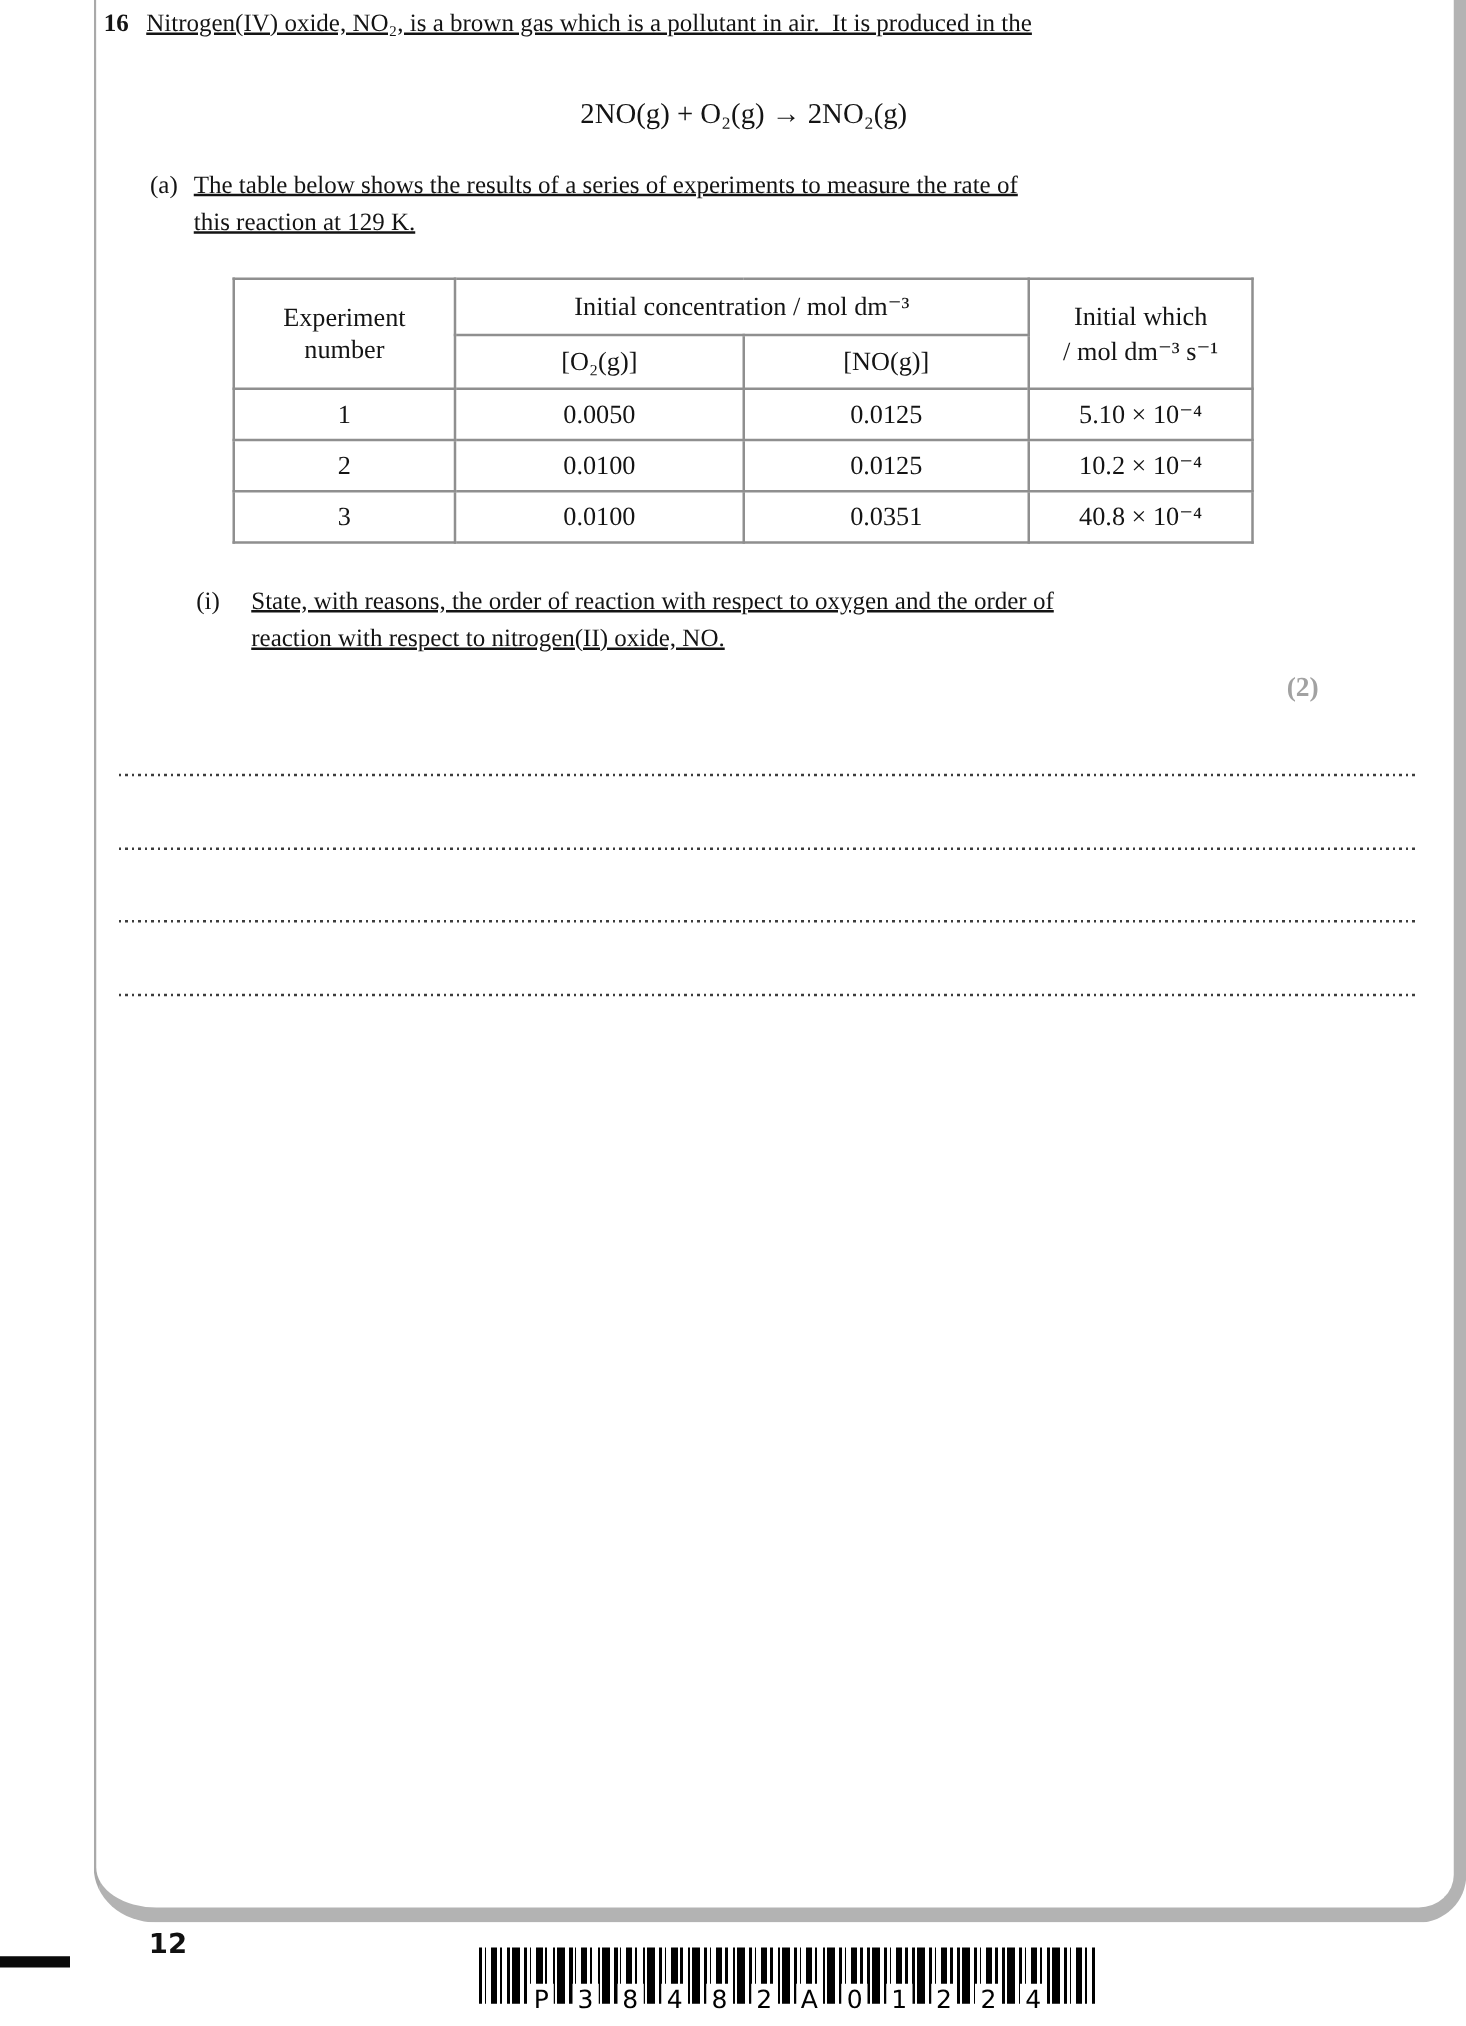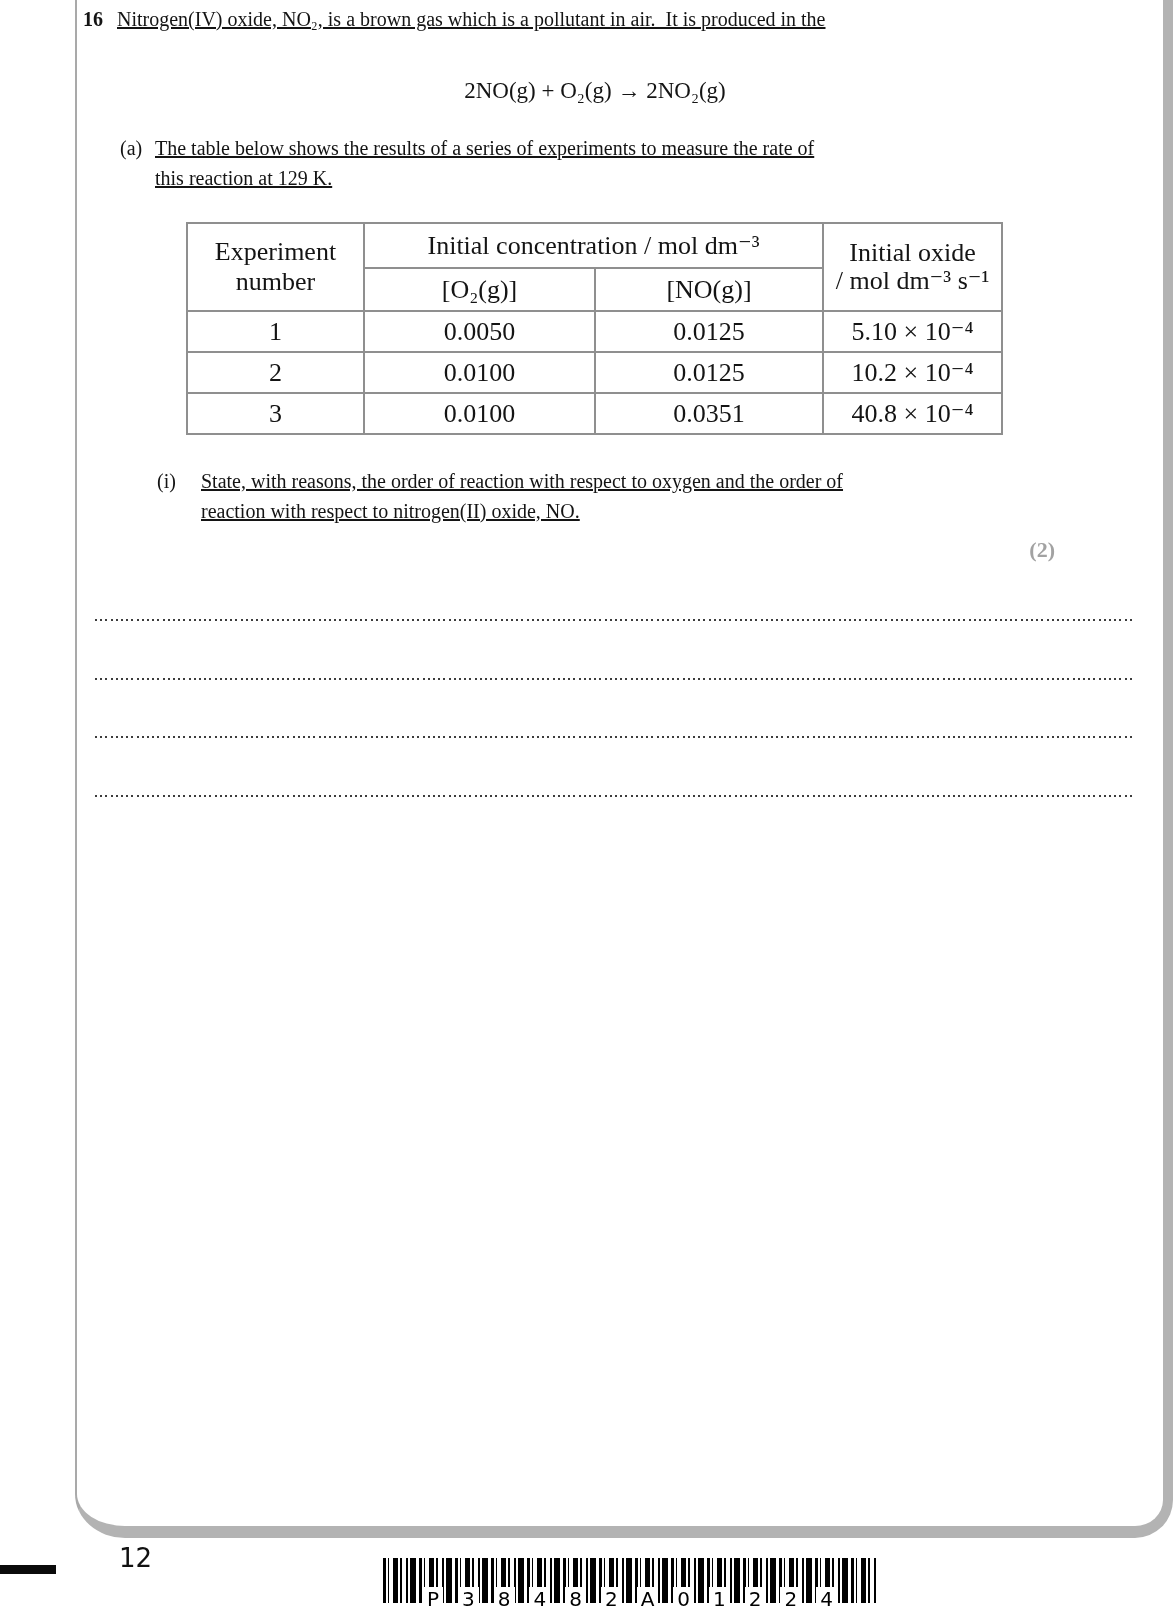--- a/index.html
+++ b/index.html
@@ -19,39 +19,39 @@
   .line { white-space: pre; text-decoration: underline; }
   .q-row { position: absolute; display: flex; font-size: 20px; line-height: 30px; }
   .q-num { font-weight: bold; width: 34px; flex: none; }
   .part-label { flex: none; }
 
   .equation { position: absolute; left: 95px; top: 78px; width: 1000px; text-align: center; font-size: 23px; }
 
   table.data {
     position: absolute; left: 186px; top: 222px;
     border-collapse: collapse; table-layout: fixed;
-    font-size: 26px;
+    font-size: 21px;
   }
   table.data td {
     border: 2px solid #8f8f8f;
     text-align: center; vertical-align: middle;
     padding: 0 4px;
   }
 
   .marks { position: absolute; left: 955px; top: 537px; width: 100px; text-align: right;
            font-size: 22px; font-weight: bold; color: #a2a2a2; }
 
   .answer-line {
     position: absolute; left: 95px; width: 1040px; height: 3px;
     background: repeating-linear-gradient(90deg, #3c3c3c 0 2px, transparent 2px 5.2px);
     background-size: auto 2px; background-repeat: repeat-x; background-position: 0 0;
   }
 
   .page-number { position: absolute; left: 119px; top: 1543px;
-    font-family: "DejaVu Sans", "Liberation Sans", sans-serif; font-weight: normal; font-size: 26px; color: #111; }
+    font-family: "DejaVu Sans", "Liberation Sans", sans-serif; font-weight: bold; font-size: 22px; color: #111; }
 
   .binding-mark { position: absolute; left: 0; top: 1565px; width: 56px; height: 9px; background: #0a0a0a; }
 
   .barcode { position: absolute; left: 383px; top: 1558px; width: 494px; }
   .barcode .bars {
     height: 45px;
     background: repeating-linear-gradient(90deg,
       #000 0px, #000 3px,
       #fff 3px, #fff 5px,
       #000 5px, #000 6px,
@@ -101,21 +101,21 @@
     <col style="width:177px">
       <col style="width:231px">
       <col style="width:228px">
       <col style="width:179px">
   </colgroup>
   <tbody>
       <tr style="height:45px;">
     <td rowspan="2">Experiment number</td>
     <td colspan="2">Initial concentration / mol dm⁻³</td>
     <td rowspan="2" class="cell-2line">
-      <div>Initial oxide</div>
+      <div>Initial which</div>
       <div>/ mol dm⁻³ s⁻¹</div>
     </td>
   </tr>
   <tr style="height:43px;">
     <td>[O₂(g)]</td>
     <td>[NO(g)]</td>
   </tr>
   <tr style="height:41px;">
     <td>1</td>
     <td>0.0050</td>

